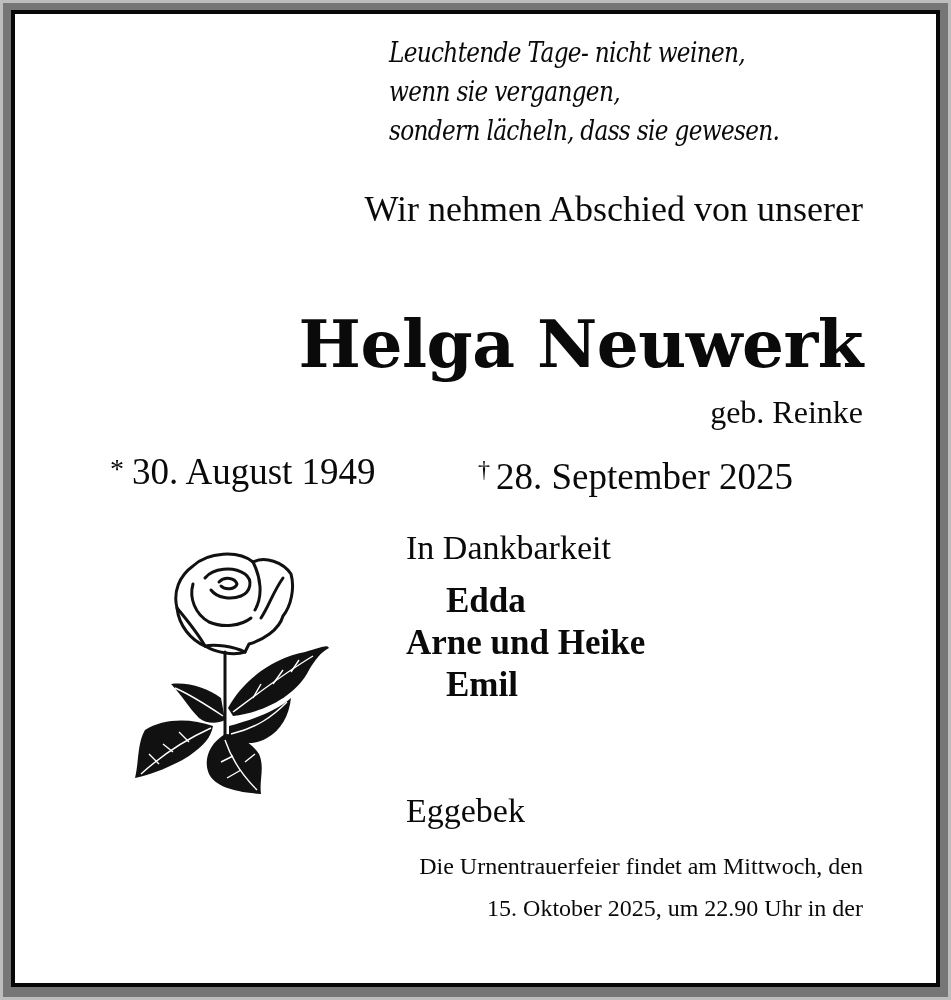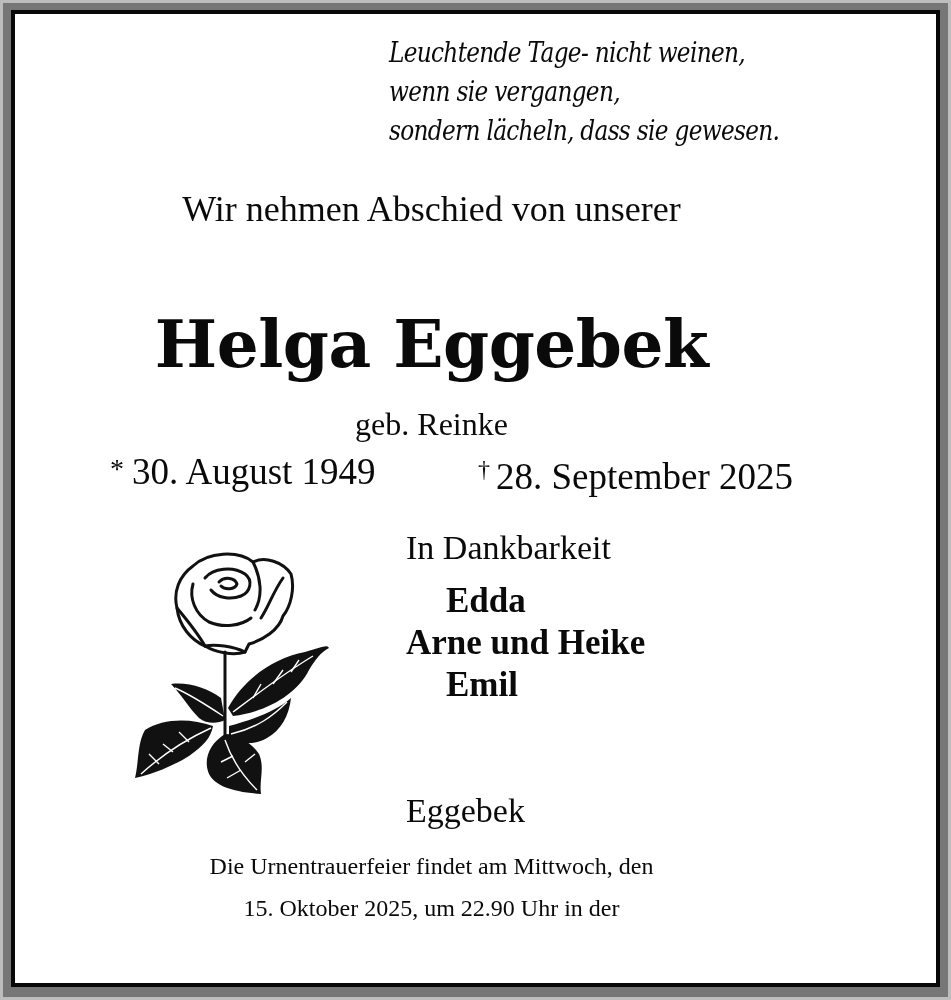--- a/index.html
+++ b/index.html
@@ -26,42 +26,41 @@
       left: 389px; top: 33px;
       font-family: "DejaVu Serif", serif;
       font-style: italic;
       font-size: 27px;
       line-height: 39px;
       letter-spacing: -0.8px;
       transform: scaleX(0.86);
       transform-origin: left top;
     }
     .centered {
-      left: 0; width: 863px; text-align: center;
+      left: 0; width: 863px; text-align: right;
     }
     .intro {
       top: 188px;
       font-family: "Liberation Serif", serif;
       font-size: 36px;
       line-height: 42px;
     }
     .name {
       top: 304px;
       font-family: "DejaVu Serif", serif;
       font-weight: bold;
       font-size: 66px;
       line-height: 80px;
       letter-spacing: -0.5px;
     }
     .maiden {
       top: 392px;
       font-family: "Liberation Serif", serif;
       font-size: 32px;
       line-height: 40px;
-      margin-top: 12px;
     }
     .dates {
       top: 446px;
       font-family: "Liberation Serif", serif;
       font-size: 37px;
       line-height: 46px;
     }
     .birth { left: 110px; }
     .death { left: 478px; }
     .death .cross { font-size: 24px; vertical-align: 12px; margin-right: 6px; }
@@ -103,21 +102,21 @@
 <div class="abs motto">
   <div>Leuchtende Tage- nicht weinen,</div>
   <div>wenn sie vergangen,</div>
   <div>sondern lächeln, dass sie gewesen.</div>
 </div>
 
 <div class="abs centered intro">
   <div>Wir nehmen Abschied von unserer</div>
 </div>
 
-<div class="abs centered name">Helga Eggebek</div>
+<div class="abs centered name">Helga Neuwerk</div>
 
 <div class="abs centered maiden">geb. Reinke</div>
 
 <div class="abs dates birth">
   <span class="star">*</span><span>30. August 1949</span>
 </div>
 <div class="abs dates death">
   <span class="cross">†</span><span>28. September 2025</span>
 </div>
 

